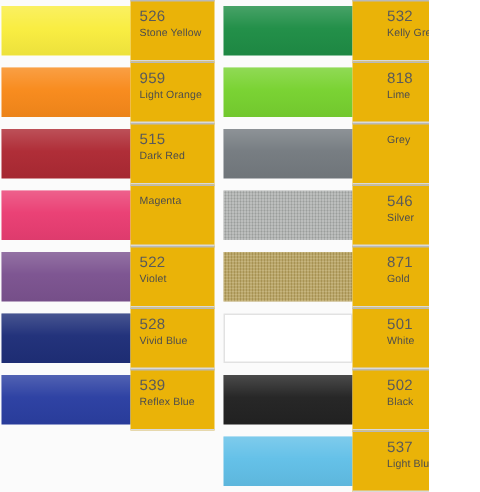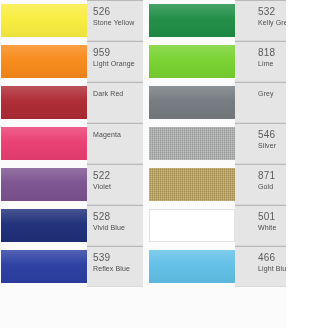--- a/index.html
+++ b/index.html
@@ -61,21 +61,21 @@
     background: linear-gradient(180deg, rgba(255,255,255,0.18) 0%, rgba(255,255,255,0.02) 45%, rgba(0,0,0,0.05) 100%);
     pointer-events: none;
   }
   .label-cell {
     flex: 1 1 auto;
     position: relative;
     box-sizing: border-box;
     padding: 5px 0 0 6px;
     border-top: 1px solid #b9b9b9;
     border-bottom: 1px solid #d9d9d9;
-    background: #e5e5e5;
+    background: #eab308;
     min-width: 0;
     overflow: hidden;
   }
   .code {
     font-size: 10px;
     line-height: 11px;
     color: #5a5a5a;
     letter-spacing: 0.2px;
     white-space: nowrap;
   }
@@ -117,20 +117,21 @@
       <div class="label-cell">
         <div class="code">959</div>
         <div class="name">Light Orange</div>
       </div>
     </div>
 
 
     <div class="swatch-row">
       <div class="swatch-chip chip-sheen" style="background-color: rgb(174, 42, 52);"></div>
       <div class="label-cell">
+        <div class="code">515</div>
         <div class="name">Dark Red</div>
       </div>
     </div>
 
     <div class="swatch-row">
       <div class="swatch-chip chip-sheen" style="background-color: rgb(234, 62, 115);"></div>
       <div class="label-cell">
         <div class="name">Magenta</div>
       </div>
     </div>
@@ -203,24 +204,31 @@
     </div>
 
     <div class="swatch-row">
       <div class="swatch-chip chip-white" style="background-color: rgb(255, 255, 255);"></div>
       <div class="label-cell">
         <div class="code">501</div>
         <div class="name">White</div>
       </div>
     </div>
 
+    <div class="swatch-row">
+      <div class="swatch-chip chip-sheen" style="background-color: rgb(35, 35, 35);"></div>
+      <div class="label-cell">
+        <div class="code">502</div>
+        <div class="name">Black</div>
+      </div>
+    </div>
 
     <div class="swatch-row">
       <div class="swatch-chip chip-sheen" style="background-color: rgb(98, 192, 232);"></div>
       <div class="label-cell">
-        <div class="code">466</div>
+        <div class="code">537</div>
         <div class="name">Light Blue</div>
       </div>
     </div>
 
   </div>
 
 </div>
 
 </body></html>

